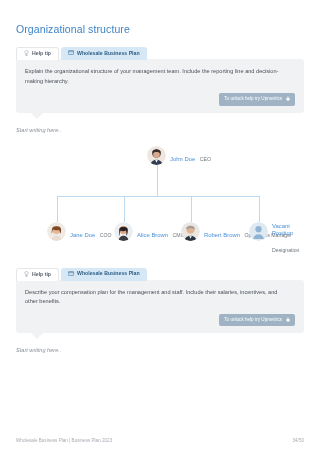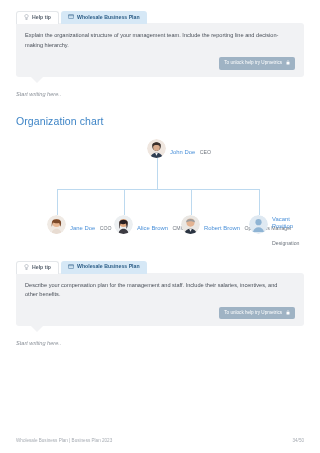--- a/index.html
+++ b/index.html
@@ -188,20 +188,21 @@
     color: #a7acb3;
     font-size: 4.6px;
     line-height: 7px;
   }
 </style>
 </head>
 <body>
 
 <div class="page">
 
+  <div class="section-title" id="organizational-structure-title">Organizational structure</div>
 
   <div class="helpcard">
     <div class="tabbar">
       <div class="tab inactive">
         <span class="tab-icon">
           <svg width="5" height="6" viewBox="0 0 10 12">
             <path d="M5 1C3 1 1.7 2.4 1.7 4.1c0 1.2.7 1.9 1.2 2.5.3.4.4.6.4 1h3.4c0-.4.1-.6.4-1 .5-.6 1.2-1.3 1.2-2.5C8.3 2.4 7 1 5 1z" fill="none" stroke="#8a939e" stroke-width="1"></path>
             <path d="M3.6 9.4h2.8M4 11h2" fill="none" stroke="#8a939e" stroke-width="1" stroke-linecap="round"></path>
           </svg>
         </span>
@@ -230,21 +231,20 @@
             </svg>
           </span>
         </div>
       </div>
       <div class="tail"></div>
     </div>
   </div>
 
   <div class="start-writing">Start writing here..</div>
 
-  <div class="section-title" id="organization-chart-title">Organization chart</div>
 
   <div class="orgchart">
 
     <div class="connector conn-v" style="left:141px; top:26px; height:31px;"></div>
     <div class="connector conn-h" style="left:41px; top:57px; width:202px;"></div>
     <div class="connector conn-v" style="left:41px; top:57px; height:26px;"></div>
     <div class="connector conn-v" style="left:108px; top:57px; height:26px;"></div>
     <div class="connector conn-v" style="left:175px; top:57px; height:26px;"></div>
     <div class="connector conn-v" style="left:243px; top:57px; height:26px;"></div>
 

